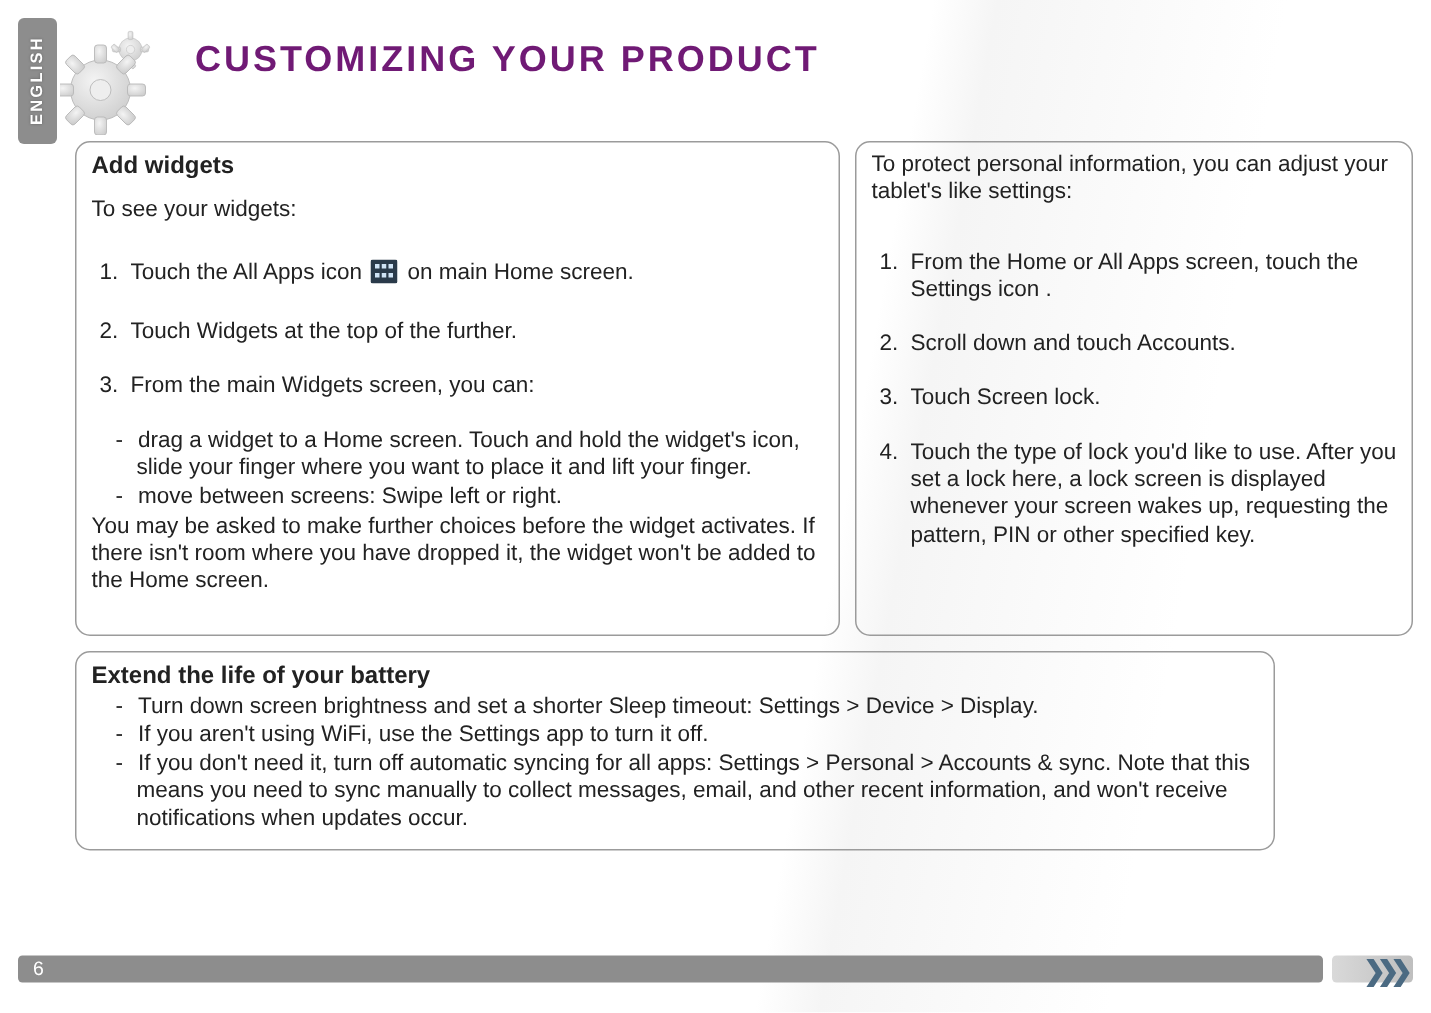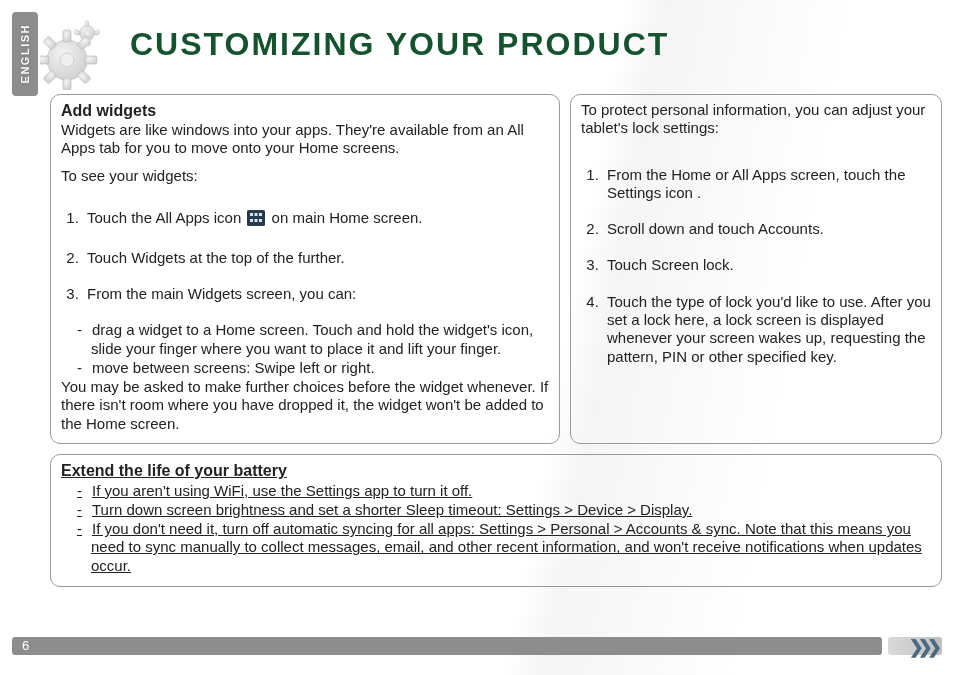--- a/index.html
+++ b/index.html
@@ -46,22 +46,22 @@
     width: 78px; height: 78px;
     z-index: 2;
   }
   .title {
     position: absolute;
     left: 130px; top: 26px;
     font-family: "Arial Black", Impact, sans-serif;
     font-stretch: expanded;
     font-weight: 900;
     letter-spacing: 2px;
-    font-size: 32px;
-    color: #14532d;
+    font-size: 24px;
+    color: #701a75;
     text-transform: uppercase;
     z-index: 3;
   }
   .content {
     position: absolute;
     left: 50px; top: 94px;
     width: 892px;
     z-index: 2;
   }
   .row { display: flex; gap: 10px; }
@@ -75,21 +75,21 @@
     color: #222;
   }
   .card h3 {
     font-family: Arial, sans-serif;
     font-weight: 700;
     font-size: 16px;
     margin-bottom: 0px;
   }
   .c-left  { width: 510px; min-height: 330px; }
   .c-right { width: 372px; min-height: 330px; }
-  .c-wide  { width: 892px; margin-top: 10px; text-decoration: underline; }
+  .c-wide  { width: 800px; margin-top: 10px; }
   ol { margin: 2px 0 2px 22px; }
   ol li { padding-left: 4px; margin: 18px 0; }
   .dash { list-style: none; margin: 0 0 0 6px; }
   .dash li { text-indent: -14px; padding-left: 24px; margin: 1px 0; }
   .dash li::before { content: "-"; padding-right: 10px; }
   .inline-icon {
     display: inline-block;
     vertical-align: -3px;
     margin: 0 2px;
   }
@@ -183,21 +183,20 @@
   </svg>
 </div>
 
 <div class="title">CUSTOMIZING YOUR PRODUCT</div>
 
 <div class="content">
   <div class="row">
 
     <div class="card c-left">
       <h3>Add widgets</h3>
-      <div>Widgets are like windows into your apps. They're available from an All Apps tab for you to move onto your Home screens.</div>
       <div class="spacer"></div>
       <div>To see your widgets:</div>
       <div style="height:6px"></div>
       <ol>
         <li>
           <span>Touch the All Apps icon </span>
           <span class="inline-icon">
             <svg width="18" height="16" viewBox="0 0 18 16">
               <rect x="0" y="0" width="18" height="16" rx="1.5" fill="#2a3a4a"></rect>
               <g fill="#cfe3f5">
@@ -212,40 +211,40 @@
           </span>
           <span> on main Home screen.</span>
         </li>
         <li>Touch Widgets at the top of the further.</li>
         <li> From the main Widgets screen, you can:</li>
       </ol>
       <ul class="dash">
         <li>drag a widget to a Home screen. Touch and hold the widget's icon, slide your finger where you want to place it and lift your finger.</li>
         <li>move between screens: Swipe left or right.</li>
       </ul>
-      <div>You may be asked to make further choices before the widget whenever. If there isn't room where you have dropped it, the widget won't be added to the Home screen.</div>
+      <div>You may be asked to make further choices before the widget activates. If there isn't room where you have dropped it, the widget won't be added to the Home screen.</div>
     </div>
 
     <div class="card c-right">
-      <div>To protect personal information, you can adjust your tablet's lock settings:</div>
+      <div>To protect personal information, you can adjust your tablet's like settings:</div>
       <div class="spacer"></div>
       <ol>
         <li>From the Home or All Apps screen, touch the Settings icon .</li>
         <li>Scroll down and touch Accounts.</li>
         <li>Touch Screen lock.</li>
         <li>Touch the type of lock you'd like to use. After you set a lock here, a lock screen is displayed whenever your screen wakes up, requesting the pattern, PIN or other specified key.</li>
       </ol>
     </div>
   </div>
 
   <div class="card c-wide">
     <h3>Extend the life of your battery</h3>
     <ul class="dash">
+      <li>Turn down screen brightness and set a shorter Sleep timeout: Settings &gt; Device &gt; Display.</li>
       <li>If you aren't using WiFi, use the Settings app to turn it off.</li>
-      <li>Turn down screen brightness and set a shorter Sleep timeout: Settings &gt; Device &gt; Display.</li>
       <li>If you don't need it, turn off automatic syncing for all apps: Settings &gt; Personal &gt; Accounts &amp; sync. Note that this means you need to sync manually to collect messages, email, and other recent information, and won't receive notifications when updates occur.</li>
     </ul>
   </div>
 </div>
 
 <div class="footer-bar">
   <div class="grey"></div>
   <div class="pagenum">6</div>
   <div class="tail"></div>
   <div class="chev">❯❯❯</div>

